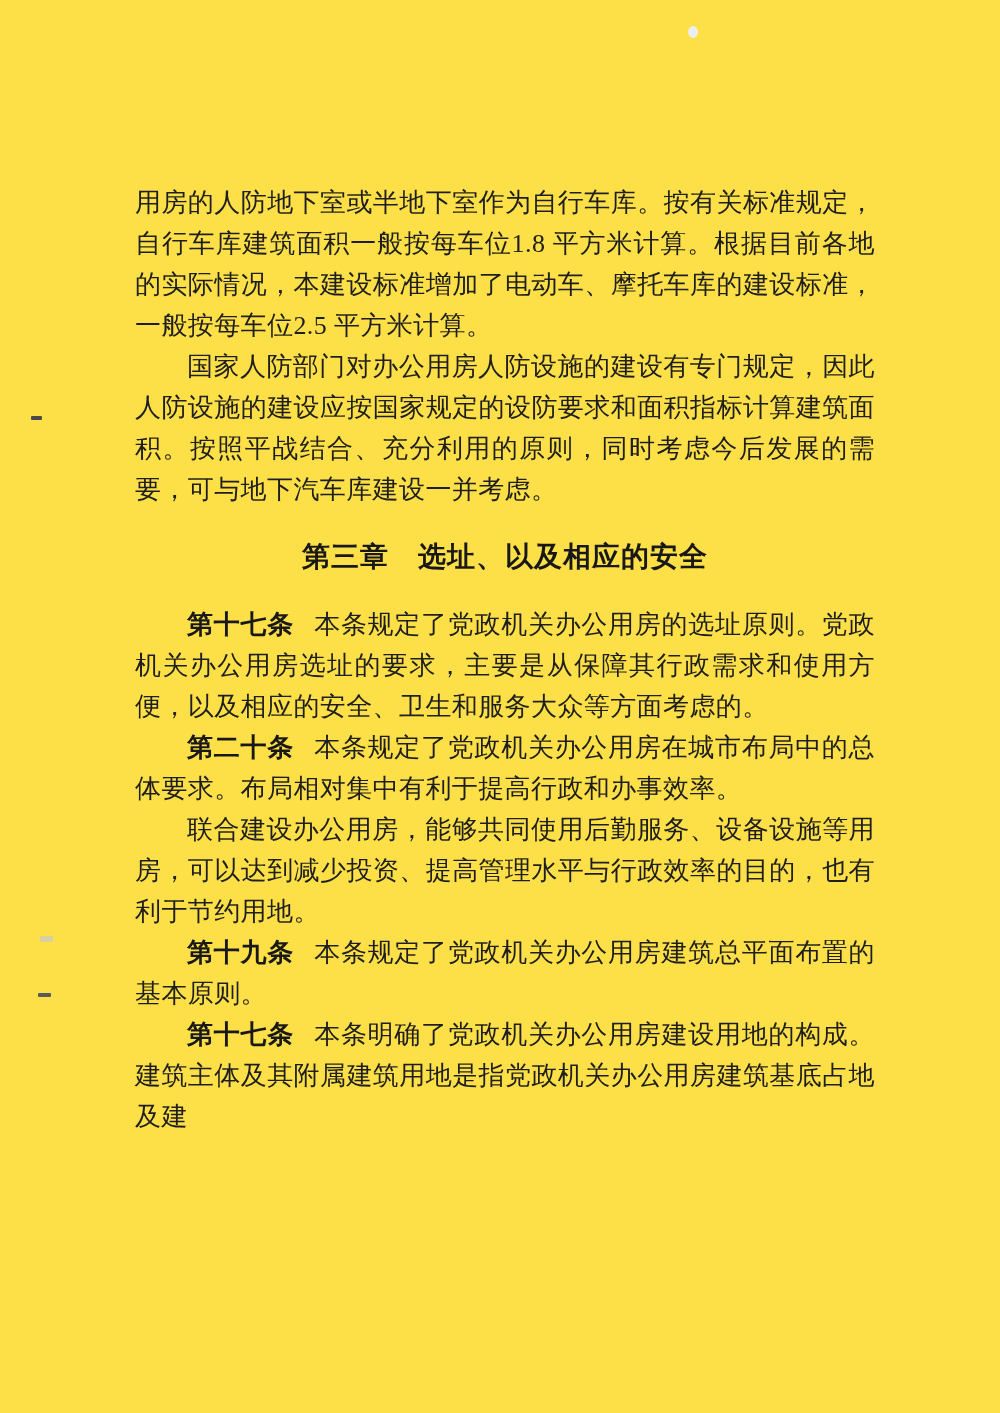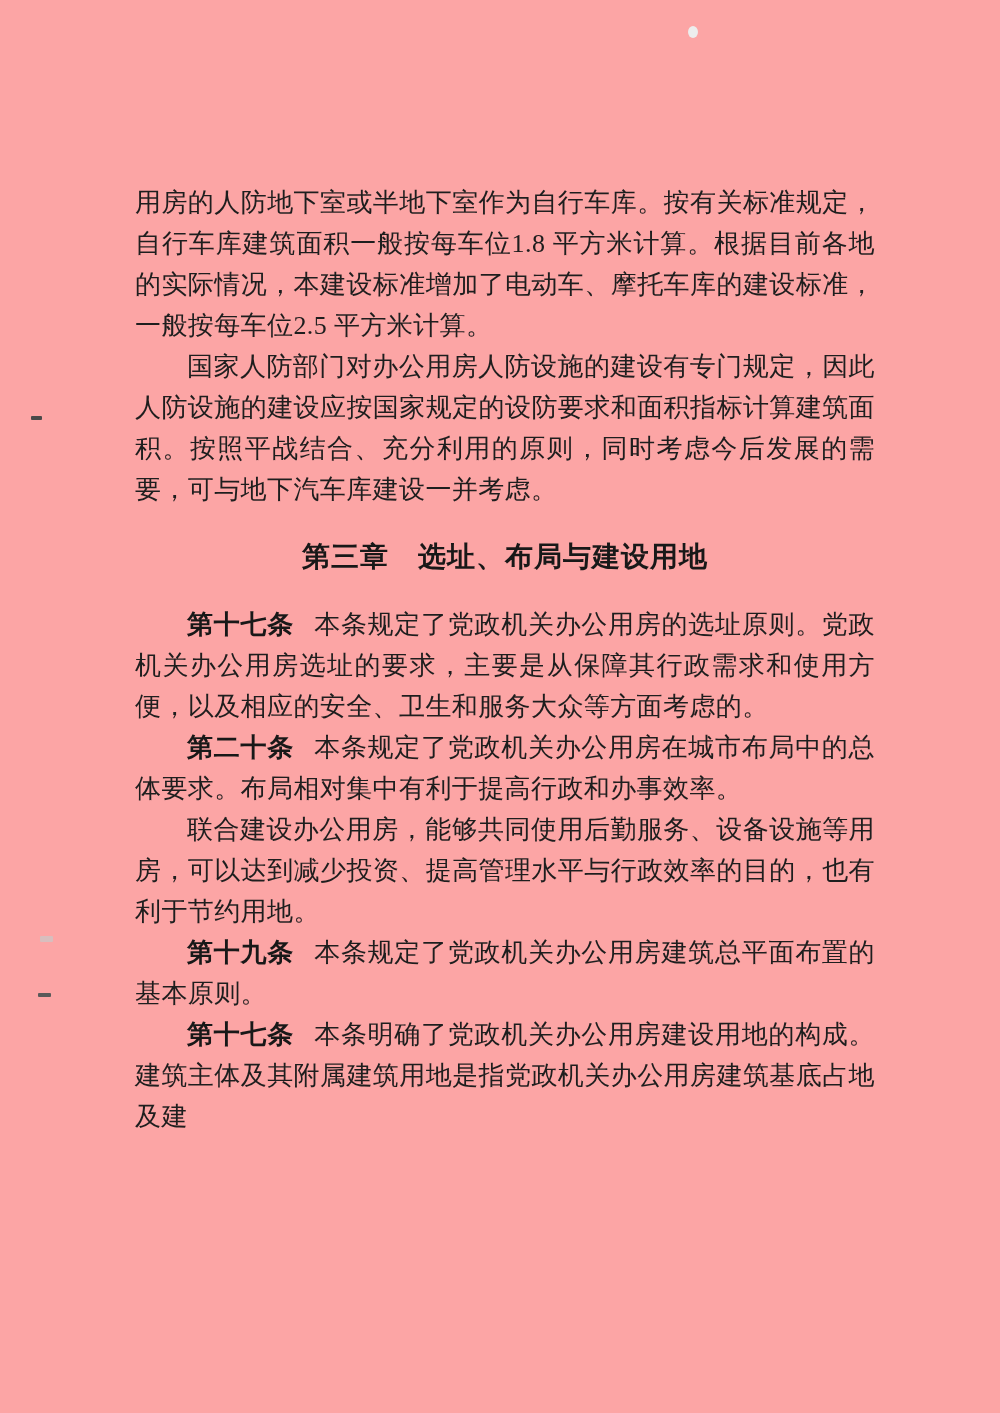--- a/index.html
+++ b/index.html
@@ -4,21 +4,21 @@
 <style>
   html, body {
     margin: 0;
     padding: 0;
     background: #ffffff;
   }
   .page {
     position: relative;
     width: 1000px;
     height: 1413px;
-    background: #fca5a5;
+    background: #fde047;
     overflow: hidden;
     font-family: "Liberation Serif", "DejaVu Serif", serif;
     color: #1e1e1e;
   }
   .text-block {
     position: absolute;
     left: 135px;
     top: 182px;
     width: 740px;
   }
@@ -77,21 +77,21 @@
   <span class="artifact artifact-3"></span>
   <span class="artifact artifact-4"></span>
 
   <div class="text-block">
 
     <p class="para"><span>用房的人防地下室或半地下室作为自行车库。按有关标准规定，自行车库建筑面积一般按每车位1.8 平方米计算。根据目前各地的实际情况，本建设标准增加了电动车、摩托车库的建设标准，一般按每车位2.5 平方米计算。</span></p>
 
 
     <p class="para indent"><span>国家人防部门对办公用房人防设施的建设有专门规定，因此人防设施的建设应按国家规定的设防要求和面积指标计算建筑面积。按照平战结合、充分利用的原则，同时考虑今后发展的需要，可与地下汽车库建设一并考虑。</span></p>
 
-    <p class="para chapter-heading">第三章　选址、布局与建设用地</p>
+    <p class="para chapter-heading">第三章　选址、以及相应的安全</p>
 
     <p class="para indent"><b class="lead">第十七条</b><span>本条规定了党政机关办公用房的选址原则。党政机关办公用房选址的要求，主要是从保障其行政需求和使用方便，以及相应的安全、卫生和服务大众等方面考虑的。</span></p>
 
     <p class="para indent"><b class="lead">第二十条</b><span>本条规定了党政机关办公用房在城市布局中的总体要求。布局相对集中有利于提高行政和办事效率。</span></p>
 
     <p class="para indent"><span>联合建设办公用房，能够共同使用后勤服务、设备设施等用房，可以达到减少投资、提高管理水平与行政效率的目的，也有利于节约用地。</span></p>
 
     <p class="para indent"><b class="lead">第十九条</b><span>本条规定了党政机关办公用房建筑总平面布置的基本原则。</span></p>
 
     <p class="para indent"><b class="lead">第十七条</b><span>本条明确了党政机关办公用房建设用地的构成。建筑主体及其附属建筑用地是指党政机关办公用房建筑基底占地及建</span></p>

